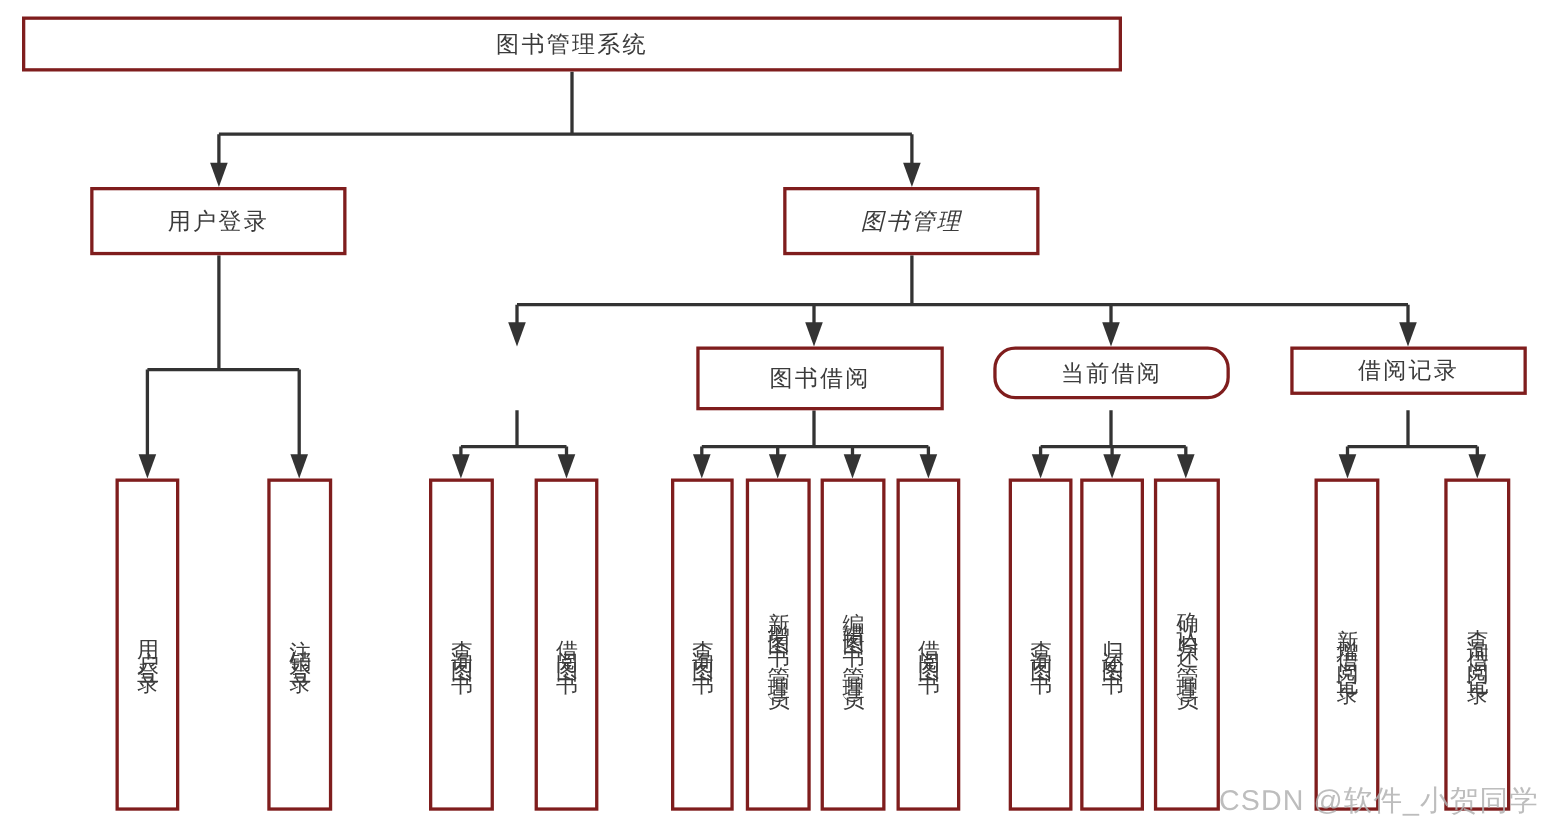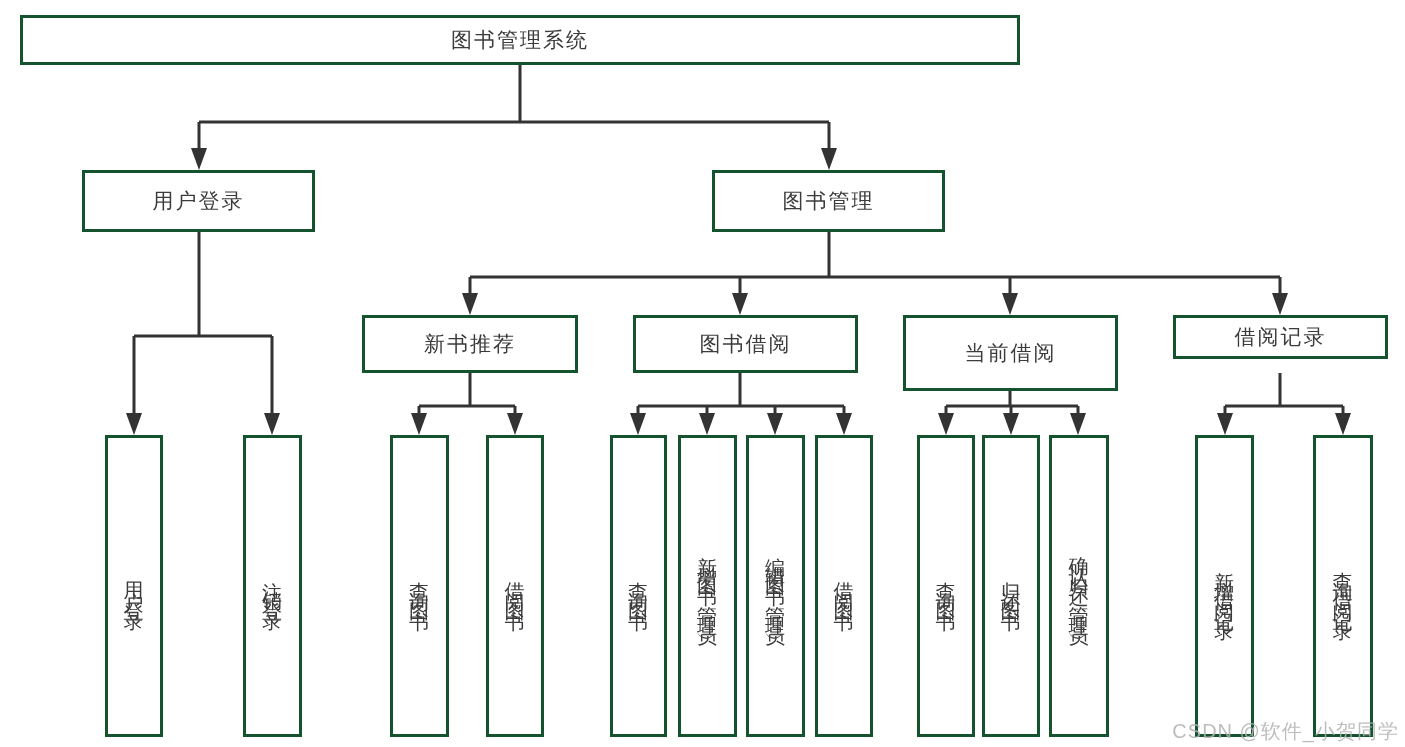--- a/index.html
+++ b/index.html
@@ -19,21 +19,21 @@
   .connectors {
     position: absolute;
     left: 0;
     top: 0;
     width: 1405px;
     height: 747px;
   }
   .box {
     position: absolute;
     box-sizing: border-box;
-    border: 3px solid #14532d;
+    border: 3px solid #7f1d1d;
     background: #ffffff;
     display: flex;
     align-items: center;
     justify-content: center;
   }
   .hlabel {
     font-size: 21px;
     letter-spacing: 2px;
     white-space: nowrap;
   }
@@ -42,21 +42,21 @@
     text-orientation: mixed;
     font-size: 20px;
     letter-spacing: 10px;
     line-height: 1;
     white-space: nowrap;
   }
   .watermark {
     position: absolute;
     right: 6px;
     bottom: 2px;
-    font-size: 20px;
+    font-size: 26px;
     color: rgba(178, 178, 178, 0.85);
     letter-spacing: 1px;
     z-index: 5;
     white-space: nowrap;
     margin-top: 44px;
   }
 </style>
 </head>
 <body>
 
@@ -101,31 +101,28 @@
     </g>
   </svg>
 
   <div class="box" style="left:20px; top:15px; width:1000px; height:50px;">
     <span class="hlabel">图书管理系统</span>
   </div>
 
   <div class="box" style="left:82px; top:170px; width:233px; height:62px;">
     <span class="hlabel">用户登录</span>
   </div>
-  <div class="box" style="left:712px; top:170px; width:233px; height:62px;">
+  <div class="box" style="left:712px; top:170px; width:233px; height:62px;font-style:italic;">
     <span class="hlabel">图书管理</span>
   </div>
 
-  <div class="box" style="left:362px; top:315px; width:216px; height:58px;">
-    <span class="hlabel">新书推荐</span>
-  </div>
   <div class="box" style="left:633px; top:315px; width:225px; height:58px;">
     <span class="hlabel">图书借阅</span>
   </div>
-  <div class="box" style="left:903px; top:315px; width:215px; height:76px;">
+  <div class="box" style="left:903px; top:315px; width:215px; height:48px;border-radius:20px;">
     <span class="hlabel">当前借阅</span>
   </div>
   <div class="box" style="left:1173px; top:315px; width:215px; height:44px;">
     <span class="hlabel">借阅记录</span>
   </div>
 
   <div class="box" style="left:105px; top:435px; width:58px; height:302px;">
     <span class="vlabel">用户登录</span>
   </div>
   <div class="box" style="left:243px; top:435px; width:59px; height:302px;">

